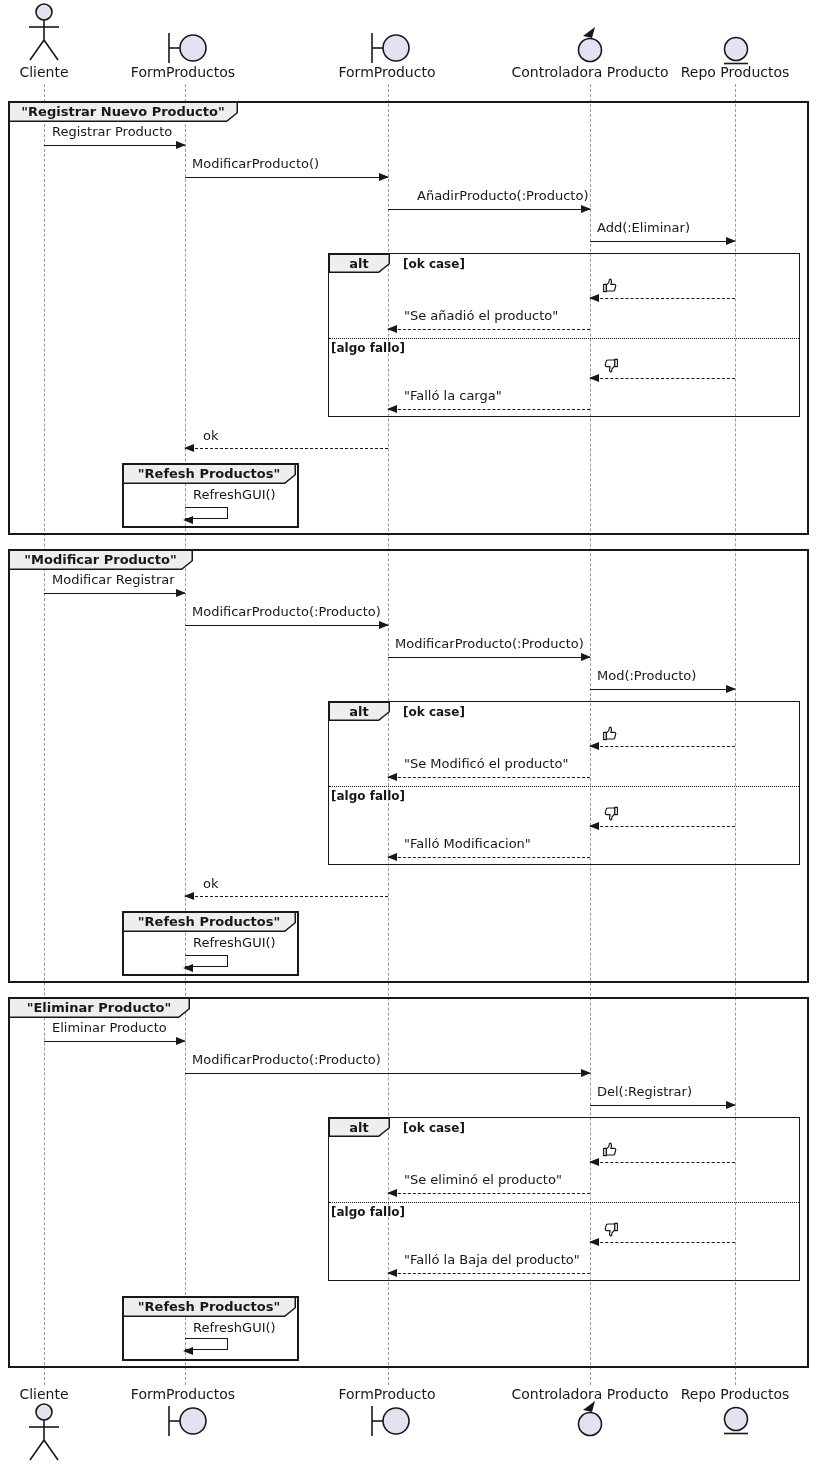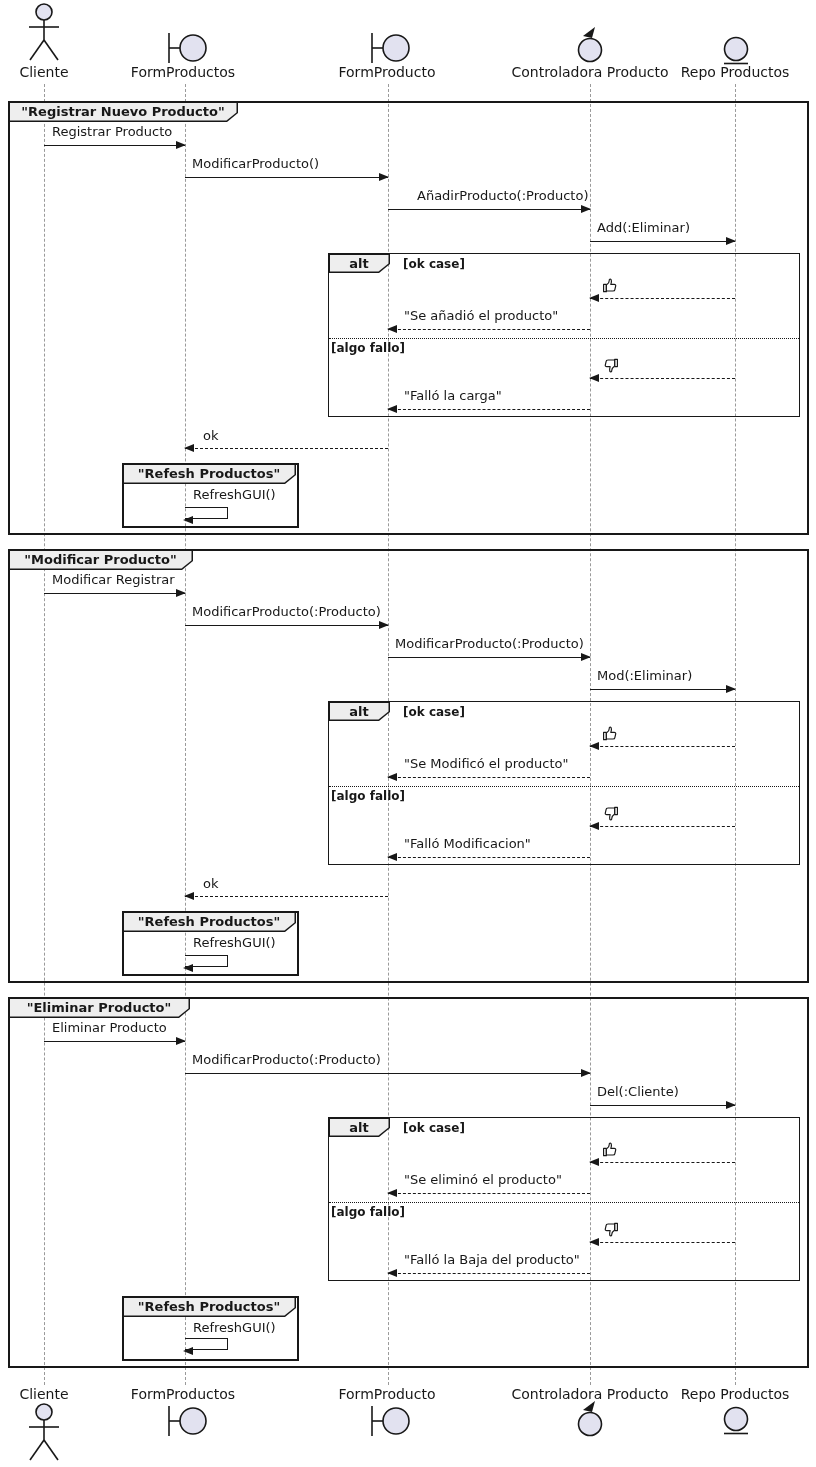--- a/index.html
+++ b/index.html
@@ -180,21 +180,21 @@
   <div class="msg-label" style="left:192px;top:604px;">ModificarProducto(:Producto)</div>
   <div class="arrow" style="left:185px;top:625px;width:203px;">
       <span class="h hr"></span>
     </div>
 
   <div class="msg-label" style="left:395px;top:636px;">ModificarProducto(:Producto)</div>
   <div class="arrow" style="left:388px;top:657px;width:202px;">
       <span class="h hr"></span>
     </div>
 
-  <div class="msg-label" style="left:597px;top:668px;">Mod(:Eliminar)</div>
+  <div class="msg-label" style="left:597px;top:668px;">Mod(:Producto)</div>
   <div class="arrow" style="left:590px;top:689px;width:145px;">
       <span class="h hr"></span>
     </div>
 
   <div class="altframe" style="left:328px;top:701px;width:472px;height:164px;"></div>
   <div class="tab" style="left:328px;top:701px;width:62px;height:20px;">
     <span>alt</span>
   </div>
   <div class="guard" style="left:403px;top:705px;">[ok case]</div>
 
@@ -257,21 +257,21 @@
   <div class="msg-label" style="left:52px;top:1020px;">Eliminar Producto</div>
   <div class="arrow" style="left:44px;top:1041px;width:141px;">
       <span class="h hr"></span>
     </div>
 
   <div class="msg-label" style="left:192px;top:1052px;">ModificarProducto(:Producto)</div>
   <div class="arrow" style="left:185px;top:1073px;width:405px;">
       <span class="h hr"></span>
     </div>
 
-  <div class="msg-label" style="left:597px;top:1084px;">Del(:Cliente)</div>
+  <div class="msg-label" style="left:597px;top:1084px;">Del(:Registrar)</div>
   <div class="arrow" style="left:590px;top:1105px;width:145px;">
       <span class="h hr"></span>
     </div>
 
   <div class="altframe" style="left:328px;top:1117px;width:472px;height:164px;"></div>
   <div class="tab" style="left:328px;top:1117px;width:62px;height:20px;">
     <span>alt</span>
   </div>
   <div class="guard" style="left:403px;top:1121px;">[ok case]</div>
 

